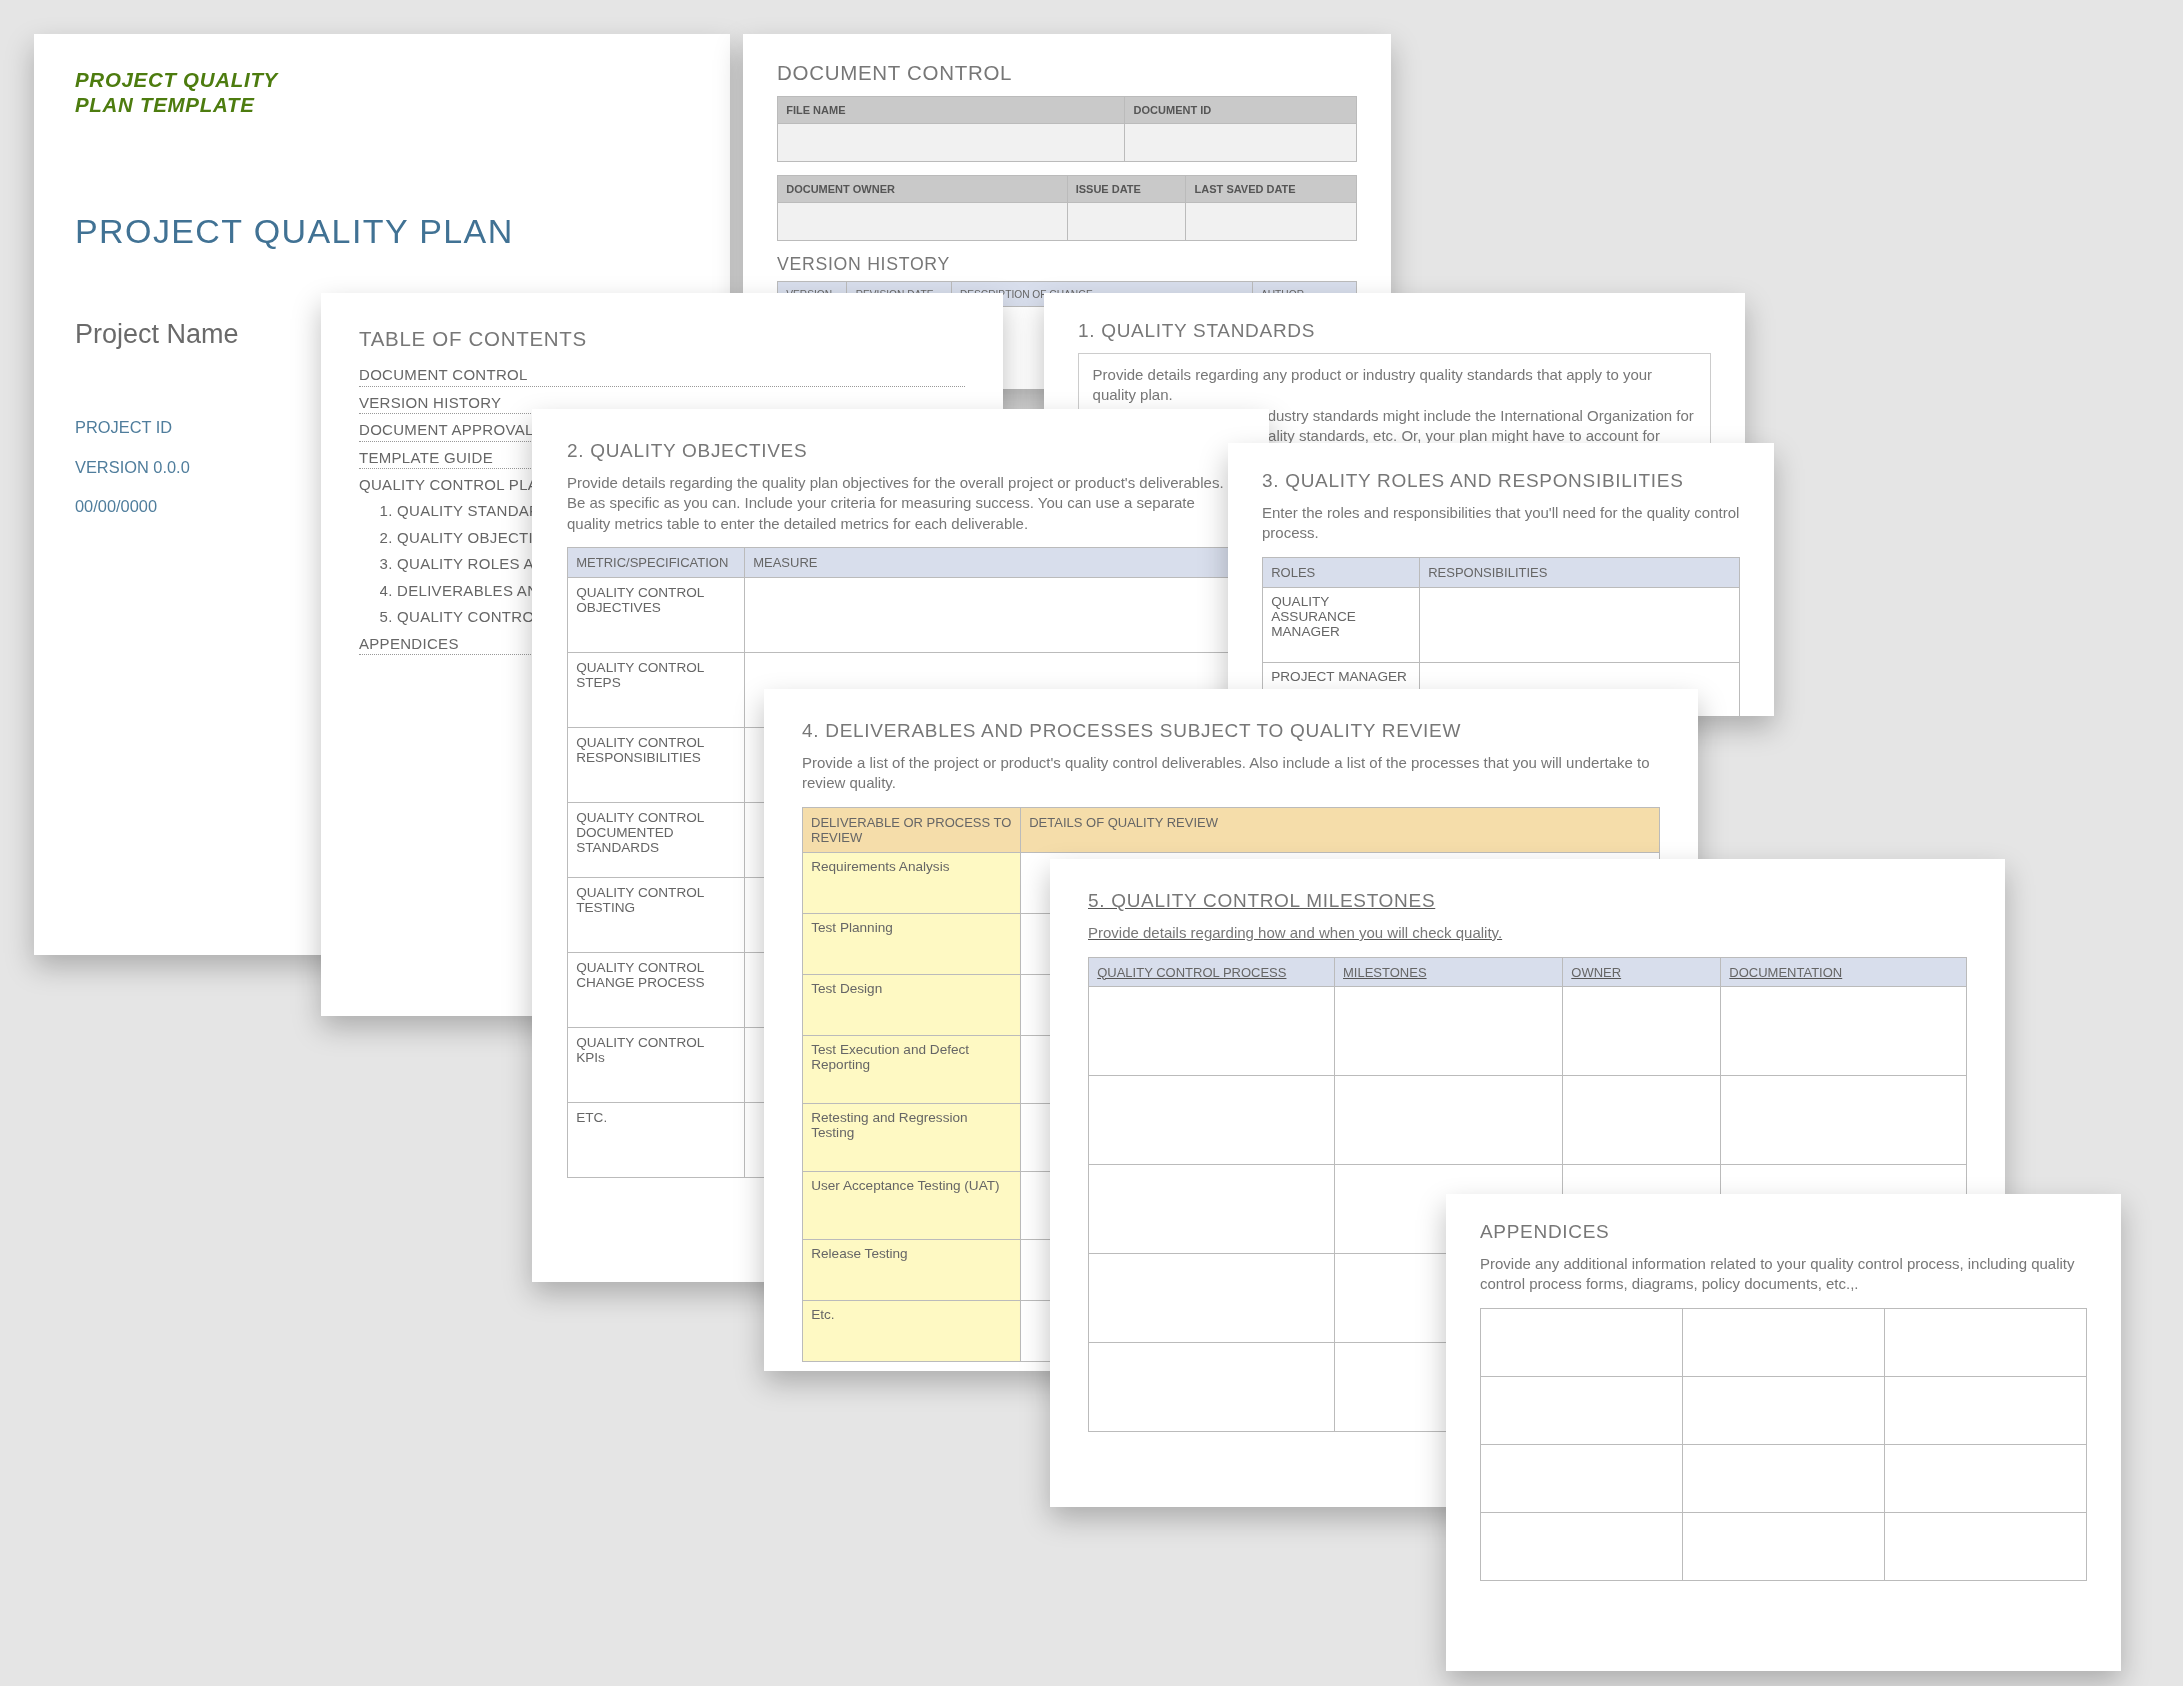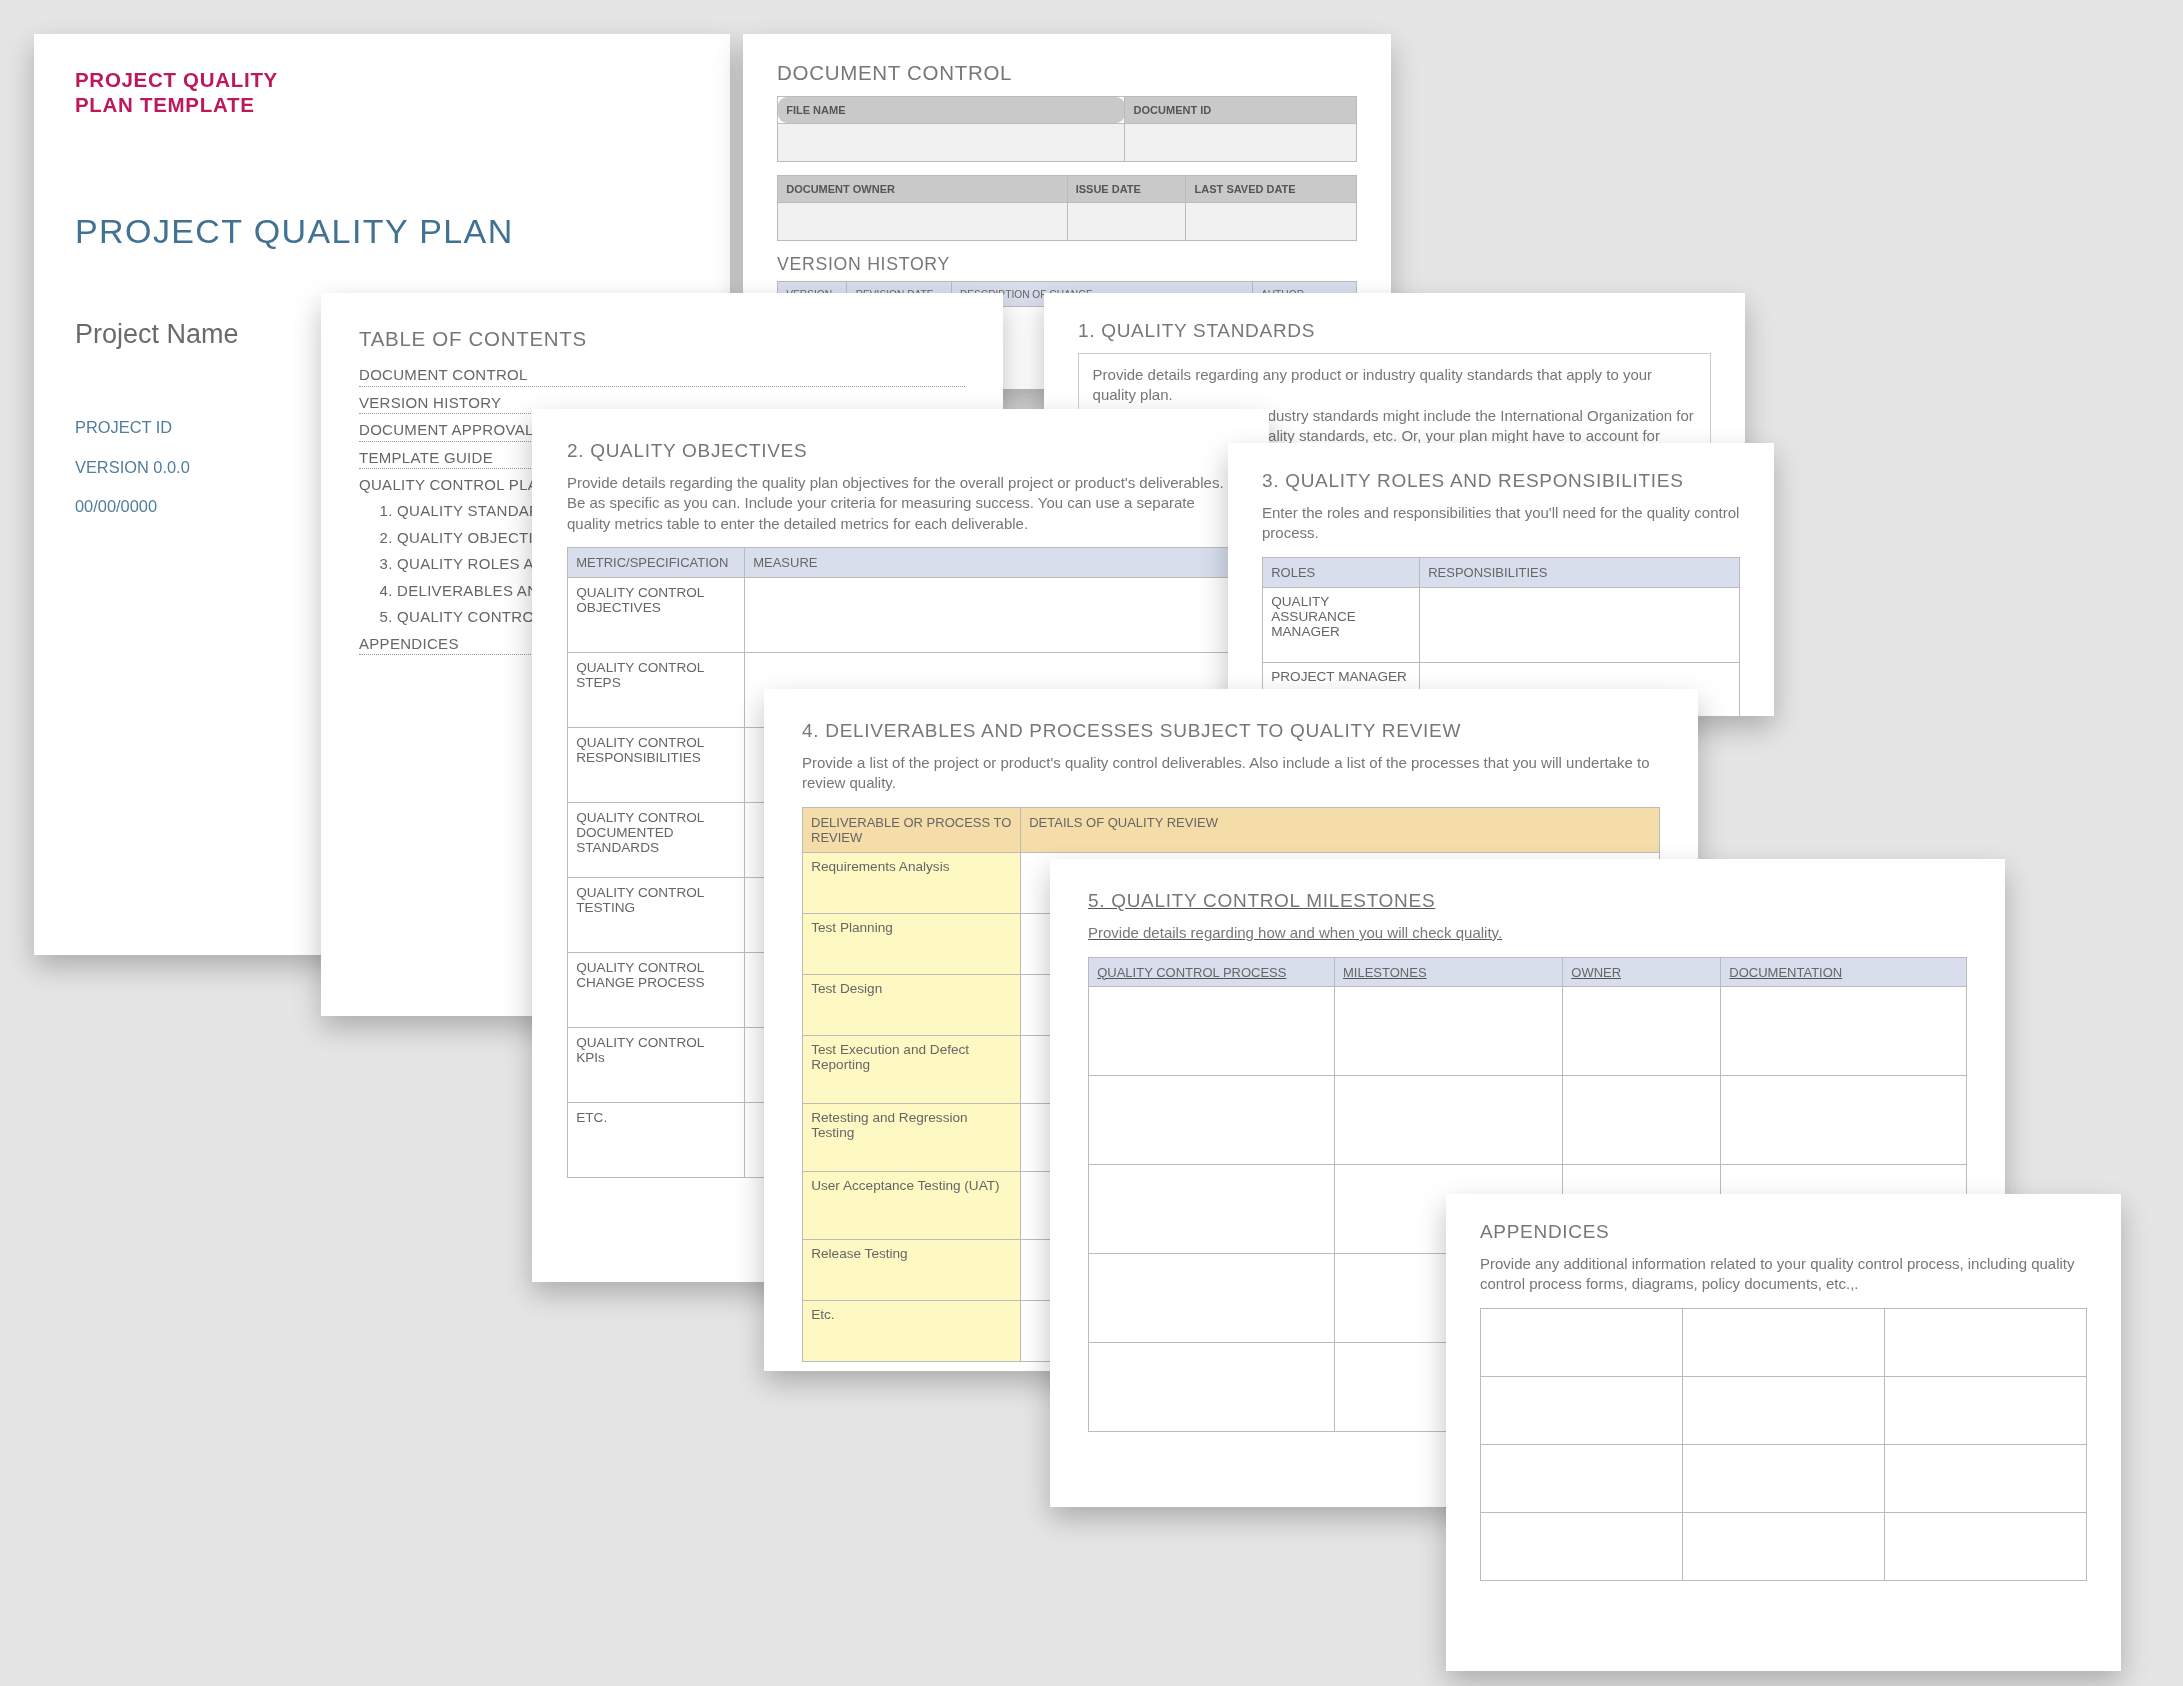--- a/index.html
+++ b/index.html
@@ -12,21 +12,21 @@
     overflow: hidden;
     font-size: 16.4px;
     color: #555;
   }
   .page {
     position: absolute;
     background: #fff;
     box-shadow: 0 12.3px 27px rgba(0,0,0,0.25);
     padding: 34px 41px;
   }
-  .t-header { color:#be185d; font-weight:700; letter-spacing:0.7px; font-size:20.5px; line-height:1.2; }
+  .t-header { color:#4d7c0f; font-weight:700; letter-spacing:0.7px; font-size:20.5px; line-height:1.2;font-style:italic; }
   .section-title { color:#777; font-weight:400; letter-spacing:0.7px; font-size:20.5px; margin-bottom:11px; }
   .desc { color:#777; font-size:15px; line-height:1.35; margin-bottom:13.6px; }
   table { border-collapse: collapse; width: 100%; font-size:13.6px; }
   th, td { border:0.7px solid #bbb; padding:6.8px 8.2px; text-align:left; vertical-align:top; color:#666; }
   th { background:#d8deec; font-weight:400; font-size:13px; }
   .th-yellow { background:#f5ddaa; }
   .toc-line { border-bottom:0.7px dotted #999; color:#666; font-size:15px; padding:4.1px 0 2.7px; margin-bottom:2.7px; letter-spacing:0.3px; white-space:nowrap; overflow:hidden; }
   .grey-th { background:#c9c9c9; font-size:11px; font-weight:700; color:#555; }
 
   
@@ -80,21 +80,21 @@
     <div>VERSION 0.0.0</div>
     <div>00/00/0000</div>
   </div>
 </div>
 
 <div class="page" id="p2">
   <div class="section-title">DOCUMENT CONTROL</div>
   <table>
     <tbody>
         <tr>
-      <th class="grey-th" style="width:60%;border-radius:9px;">FILE NAME</th>
+      <th class="grey-th" style="width:60%;">FILE NAME</th>
       <th class="grey-th">DOCUMENT ID</th>
     </tr>
     <tr>
           <td class="empty"></td>
           <td class="empty"></td>
         </tr>
   </tbody>
     </table>
   <table>
     <tbody>

